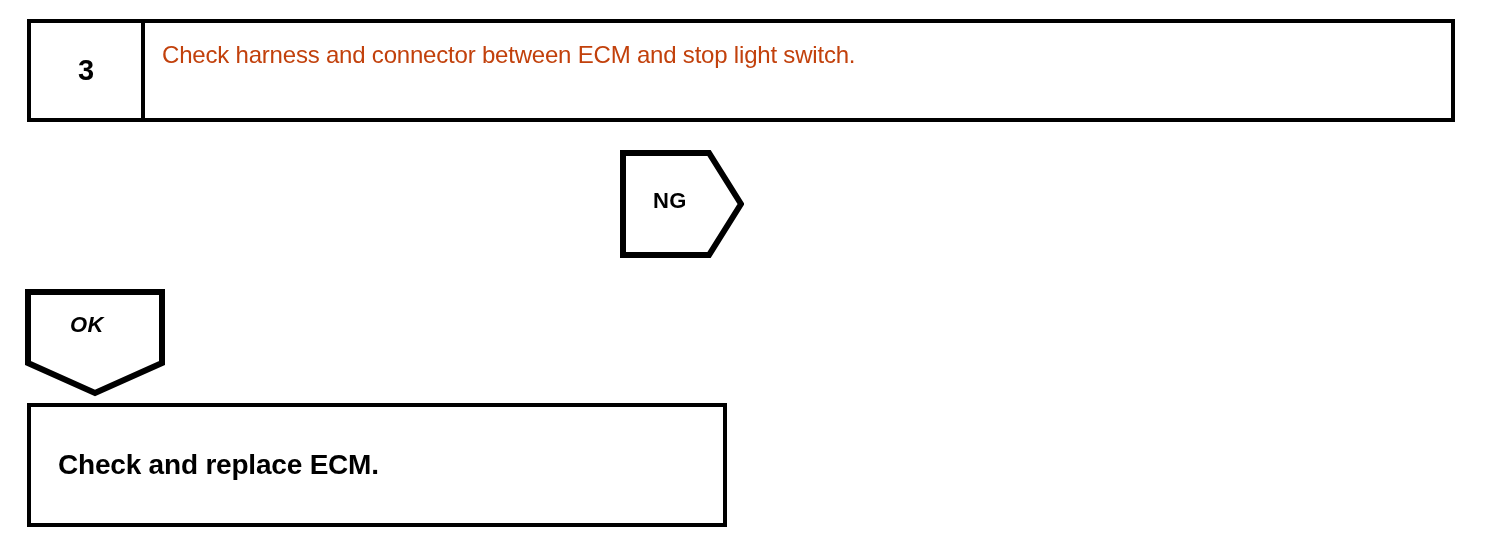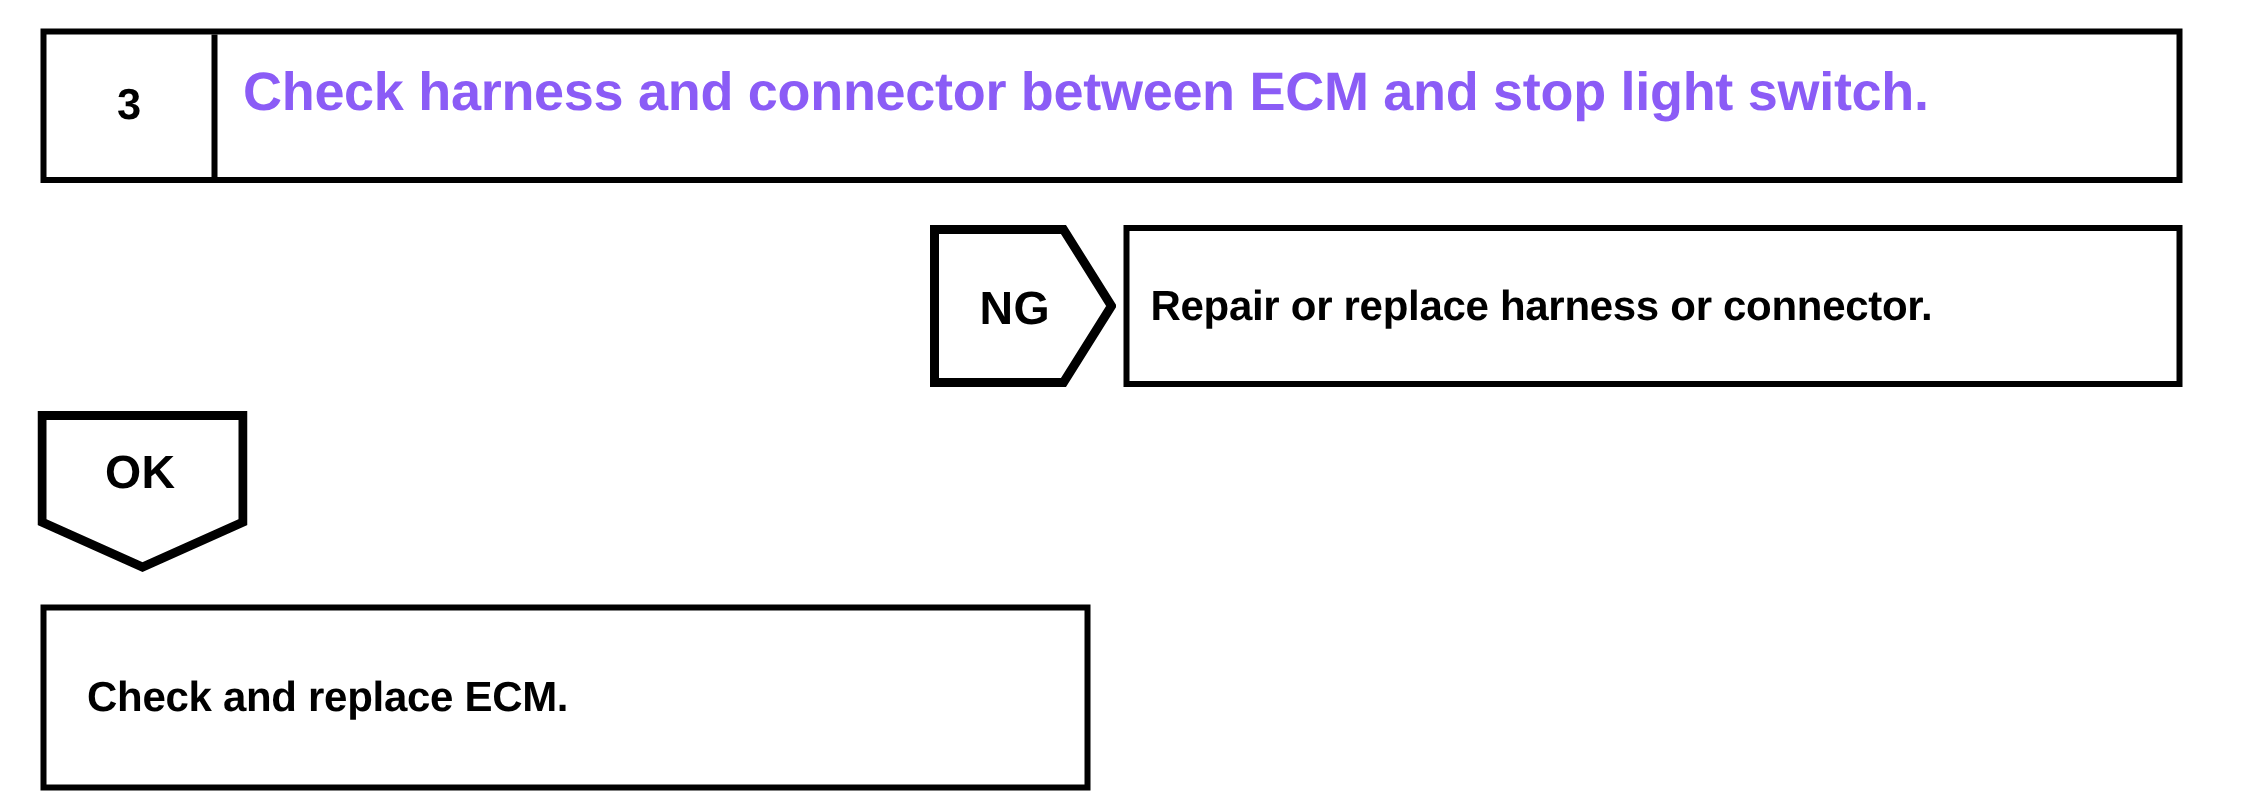--- a/index.html
+++ b/index.html
@@ -48,23 +48,23 @@
     line-height: 1;
   }
   .step-text-cell {
     flex: 1 1 auto;
     display: flex;
     align-items: flex-start;
     padding-left: 17px;
     padding-top: 19px;
   }
   .step-text {
-    font-size: 36px;
-    font-weight: bold;
-    color: #8b5cf6;
+    font-size: 24px;
+    font-weight: normal;
+    color: #c2410c;
     line-height: 1.05;
     letter-spacing: -0.2px;
     white-space: nowrap;
   }
 
   
   .action-box {
     display: flex;
     align-items: center;
   }
@@ -86,21 +86,21 @@
     position: absolute;
   }
   .pentagon svg {
     display: block;
     position: absolute;
     top: 0;
     left: 0;
   }
   .pentagon-label {
     position: absolute;
-    font-size: 31px;
+    font-size: 22px;
     font-weight: bold;
     color: #000000;
     letter-spacing: 0.3px;
     line-height: 1;
   }
   .pentagon-right .pentagon-label {
     left: 33px;
     top: 40px;
   }
   .pentagon-down .pentagon-label {
@@ -122,25 +122,22 @@
     </div>
   </div>
 
   <div class="pentagon pentagon-right" style="left:620px; top:150px; width:124px; height:108px;">
     <svg width="124" height="108" viewBox="0 0 124 108">
       <polygon points="3,3 89,3 121,54 89,105 3,105" fill="#ffffff" stroke="#000000" stroke-width="6" stroke-linejoin="miter"></polygon>
     </svg>
     <span class="pentagon-label">NG</span>
   </div>
 
-  <div class="box action-box" style="left:749px; top:150px; width:706px; height:108px;">
-    <span class="action-text">Repair or replace harness or connector.</span>
-  </div>
 
-  <div class="pentagon pentagon-down" style="left:25px; top:274px; width:127px; height:108px;">
+  <div class="pentagon pentagon-down" style="left:25px; top:289px; width:127px; height:108px;font-style:italic;">
     <svg width="140" height="108" viewBox="0 0 140 108">
       <polygon points="3,3 137,3 137,74 70,104 3,74" fill="#ffffff" stroke="#000000" stroke-width="6" stroke-linejoin="miter"></polygon>
     </svg>
     <span class="pentagon-label">OK</span>
   </div>
 
   <div class="box action-box bottom" style="left:27px; top:403px; width:700px; height:124px;">
     <span class="action-text">Check and replace ECM.</span>
   </div>
 

